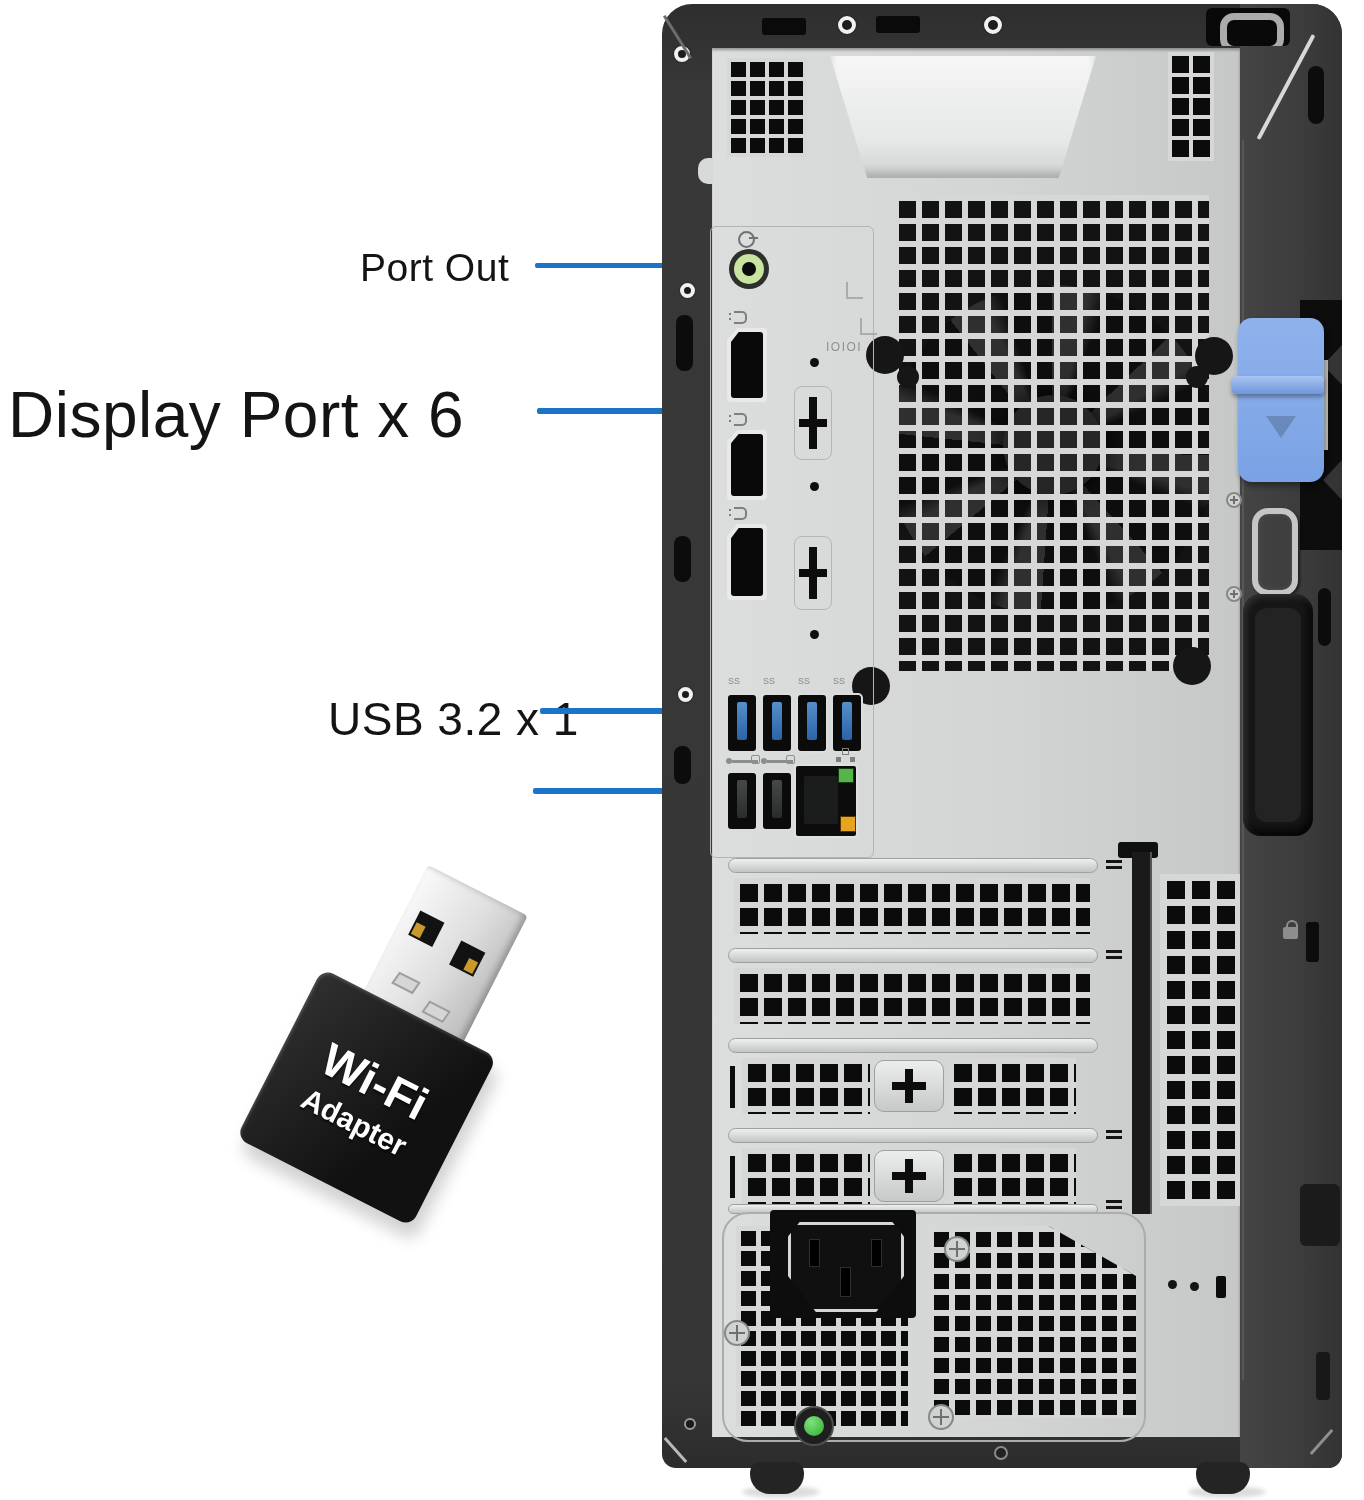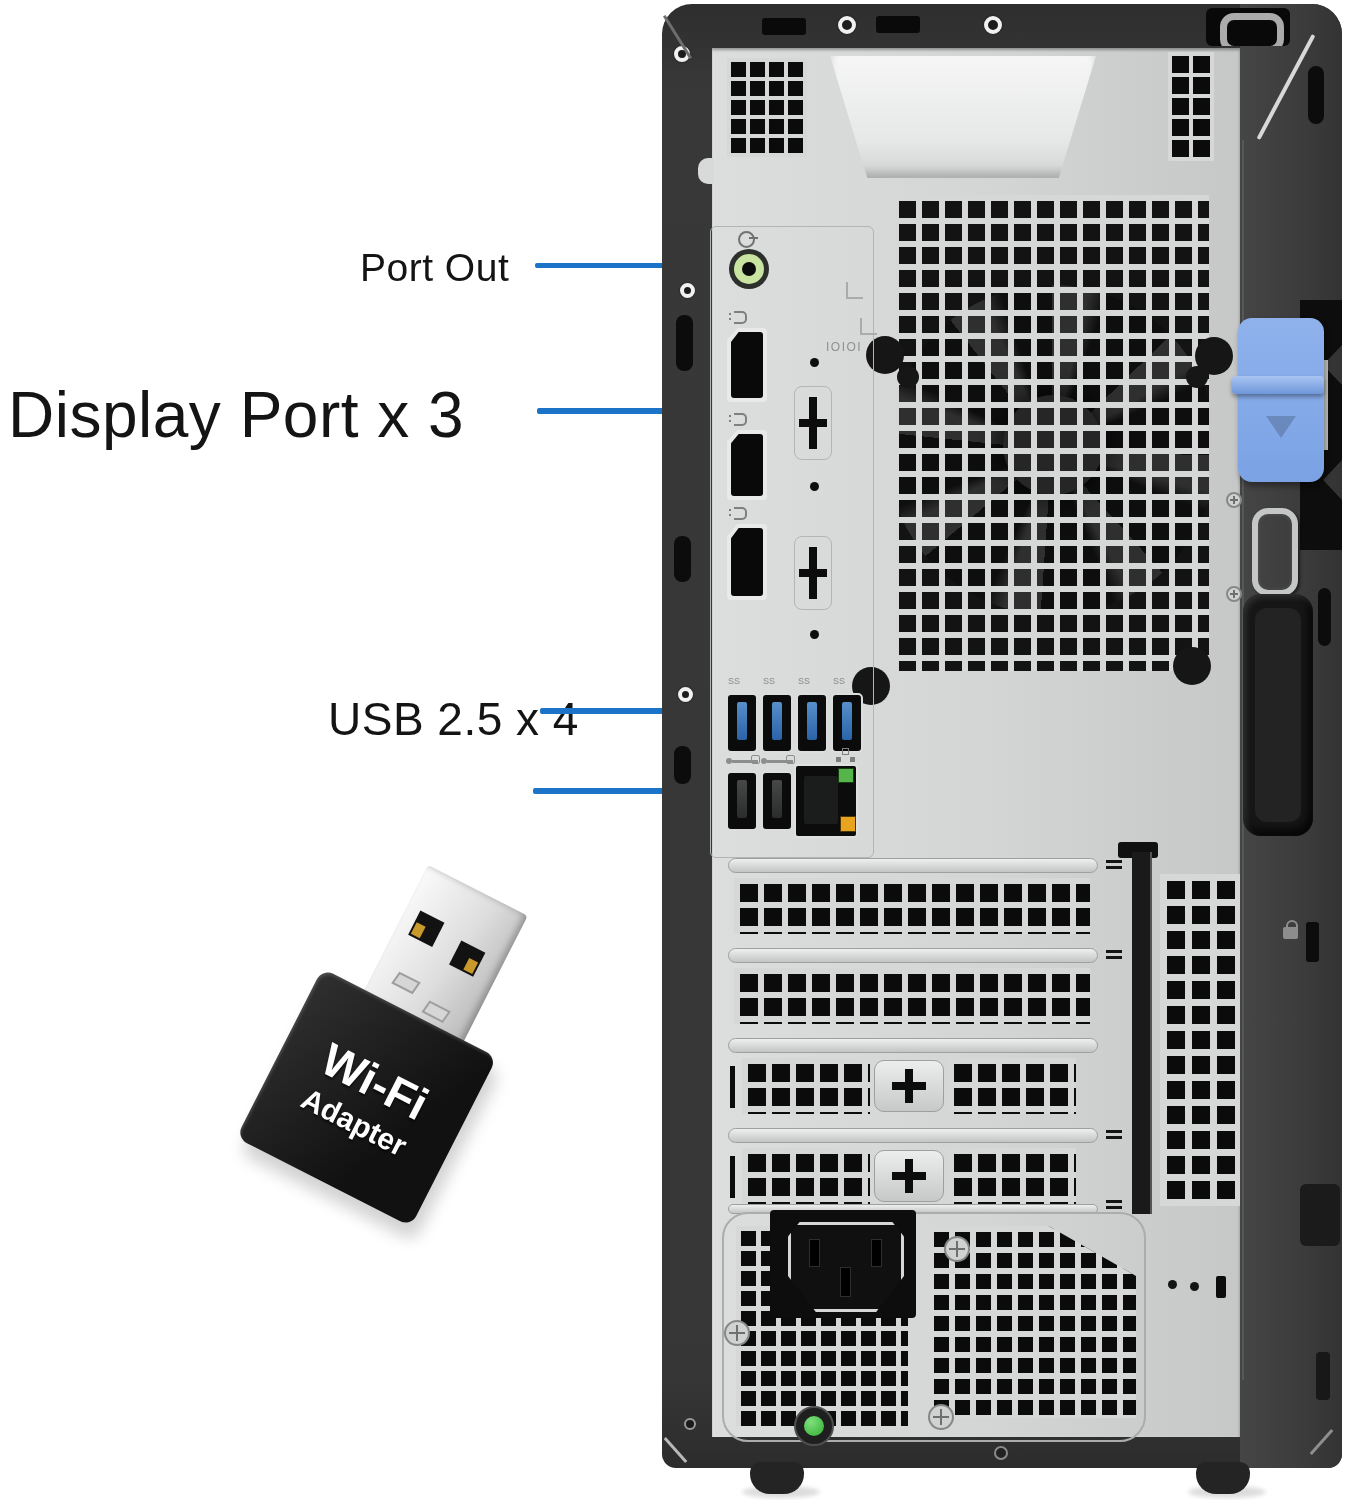--- a/index.html
+++ b/index.html
@@ -49,24 +49,24 @@
   .fshadow{position:absolute;width:78px;height:12px;background:#dcdcdc;border-radius:50%;filter:blur(2px);}
 </style>
 </head>
 <body>
 
 <div id="canvas">
 
   <div class="lbl" style="left:360px;top:246px;font-size:39px;">Port Out</div>
   <div class="cline" style="left:535px;top:263px;width:196px;height:5px;"></div>
 
-  <div class="lbl" style="left:8px;top:378px;font-size:64px;">Display Port x 3</div>
+  <div class="lbl" style="left:8px;top:378px;font-size:64px;">Display Port x 6</div>
   <div class="cline" style="left:537px;top:408px;width:186px;height:6px;"></div>
 
-  <div class="lbl" style="left:328px;top:692px;font-size:46px;">USB 2.5 x 4</div>
+  <div class="lbl" style="left:328px;top:692px;font-size:46px;">USB 3.2 x 1</div>
   <div class="cline" style="left:540px;top:708px;width:197px;height:6px;"></div>
 
   <div class="cline" style="left:533px;top:788px;width:204px;height:6px;"></div>
 
   <div class="ab" style="left:662px;top:4px;width:680px;height:1464px;background:linear-gradient(#2e2e2e,#383838 6%,#363636 94%,#2c2c2c);border-radius:30px 30px 14px 14px;"></div>
 
   <div class="ab" style="left:1240px;top:4px;width:102px;height:1464px;background:linear-gradient(90deg,#454545,#3c3c3c 60%,#333);border-radius:0 30px 14px 0;"></div>
   <div class="ab" style="left:1242px;top:140px;width:2px;height:1240px;background:#575757;"></div>
 
   <div class="ab" style="left:762px;top:18px;width:44px;height:17px;background:#0a0a0a;border-radius:3px;"></div>

